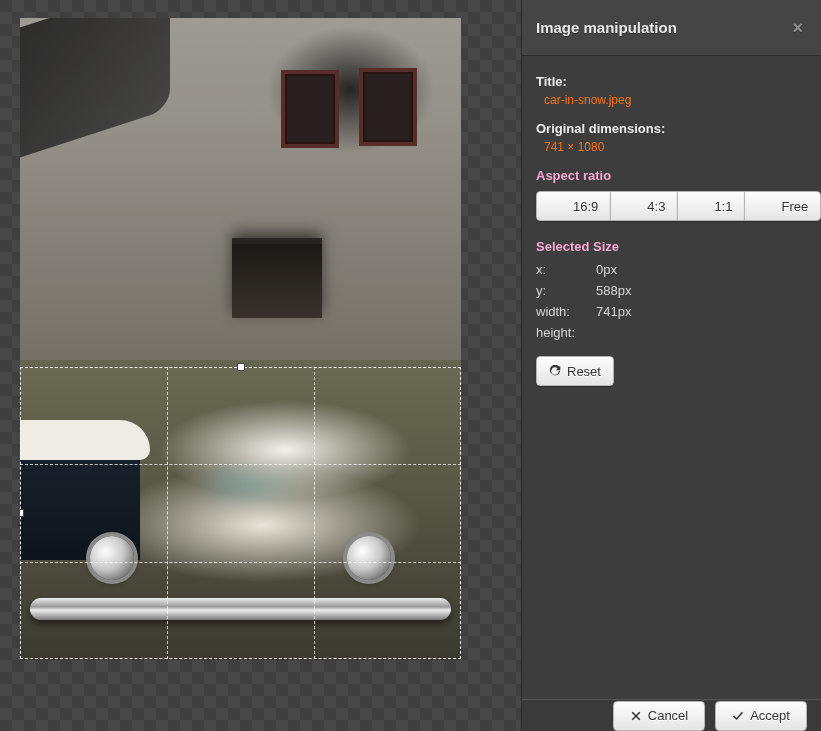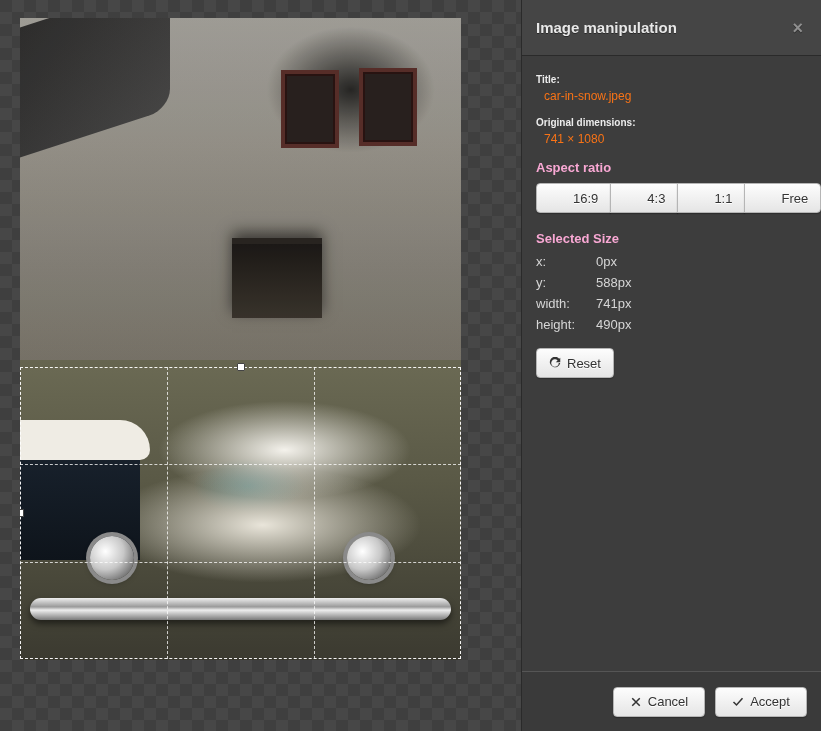--- a/index.html
+++ b/index.html
@@ -162,21 +162,21 @@
     cursor:pointer;
     padding:4px;
   }
   .panel-body {
     padding:14px 14px 10px 14px;
     flex:1 1 auto;
     overflow:auto;
   }
   .fld-label {
     font-weight:700;
-    font-size:10px;
+    font-size:13px;
     color:#ececec;
     margin-top:4px;
   }
   .fld-value {
     font-size:12px;
     color:#f97316;
     margin:4px 0 14px 8px;
     font-weight:400;
   }
   .section-label {
@@ -215,21 +215,21 @@
     grid-template-columns: 54px auto;
     row-gap:6px;
     column-gap:6px;
     font-size:13px;
     color:#d6d6d6;
     margin-bottom:16px;
   }
   .kv .k { white-space:nowrap; }
   .reset-btn .icn { margin-right:6px; font-size:12px; }
   .panel-footer {
-    height:60px;
+    height:32px;
     border-top:1px solid #555;
     background:#3a3a3a;
     display:flex; align-items:center; justify-content:flex-end;
     gap:10px; padding:0 14px;
   }
   .footer .fbtn { min-width:92px; }
   .footer .fbtn .icn { margin-right:6px; }
   .icn svg { width:12px; height:12px; display:block; }
 </style>
 </head>
@@ -290,21 +290,20 @@
 
     <div class="section-label">Selected Size</div>
     <div class="kv">
       <div class="k">x:</div>
       <div class="v">0px</div>
       <div class="k">y:</div>
       <div class="v">588px</div>
       <div class="k">width:</div>
       <div class="v">741px</div>
       <div class="k">height:</div>
-      <div class="v">490px</div>
     </div>
 
     <div class="btn reset-btn">
       <span class="icn">
         <svg viewBox="0 0 16 16">
             <path fill="#333" d="M13.6 2.3A7 7 0 1 0 15 8h-2a5 5 0 1 1-1.5-3.5L9 7h6V1z"></path>
           </svg>
       </span>
       <span>Reset</span>
     </div>

